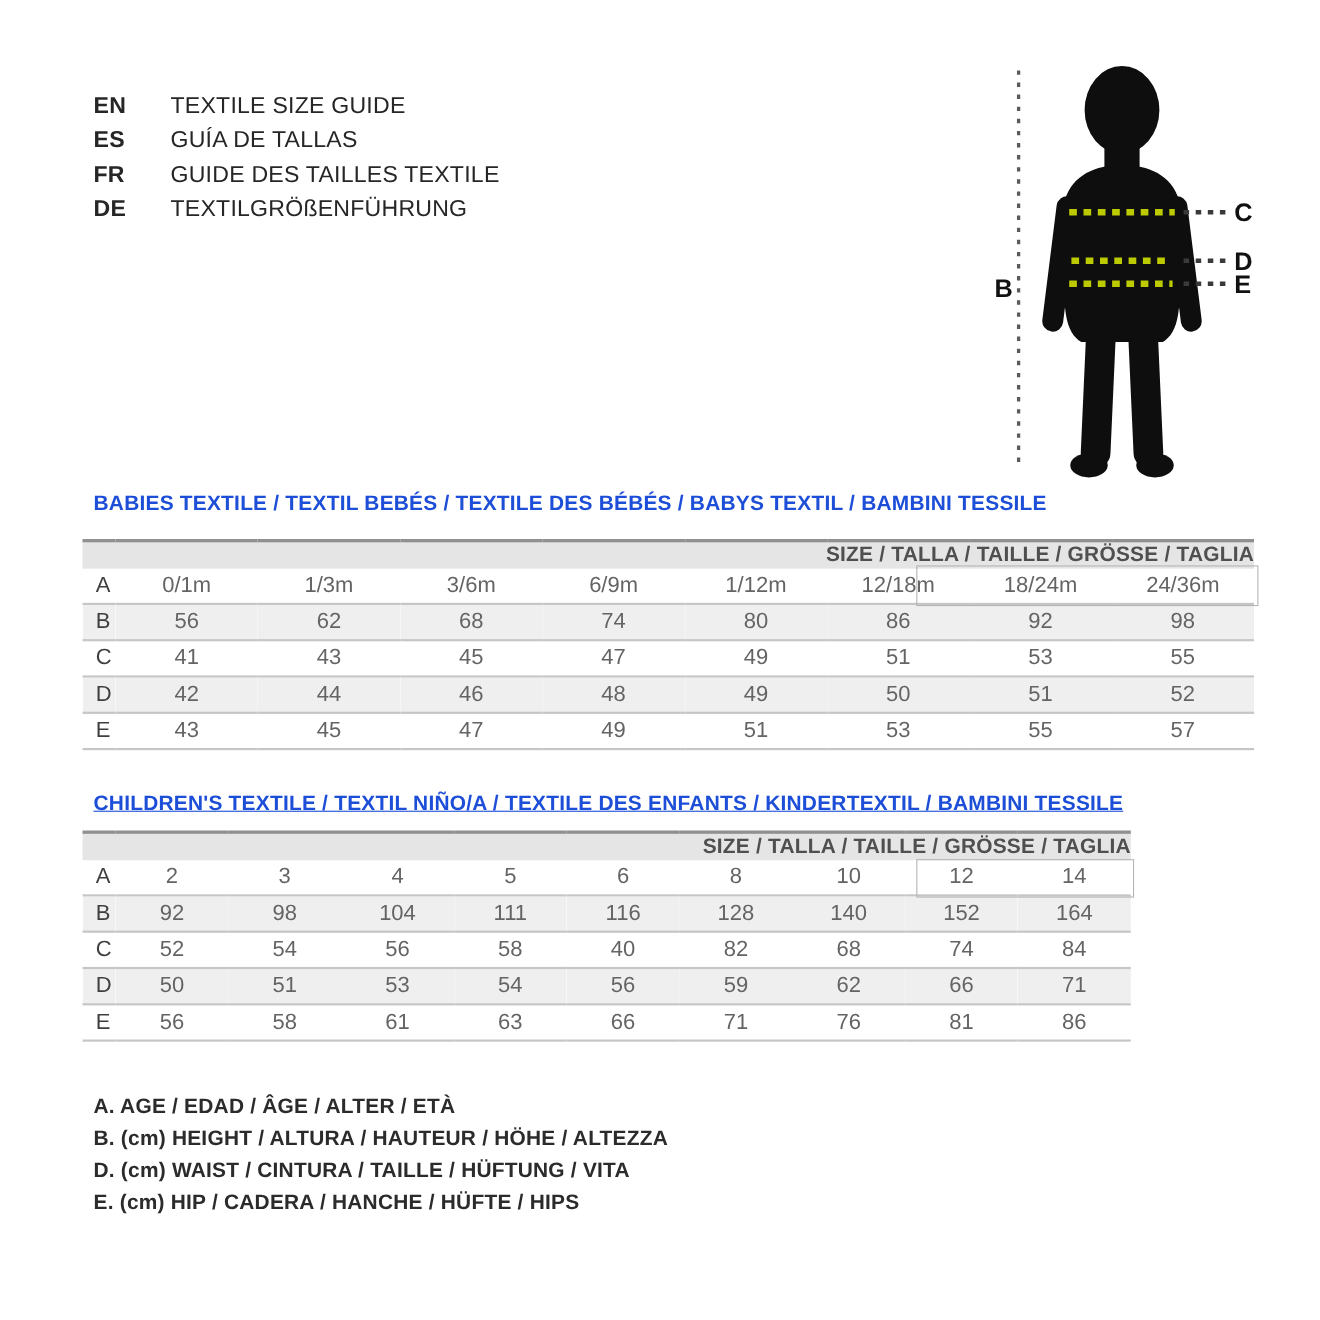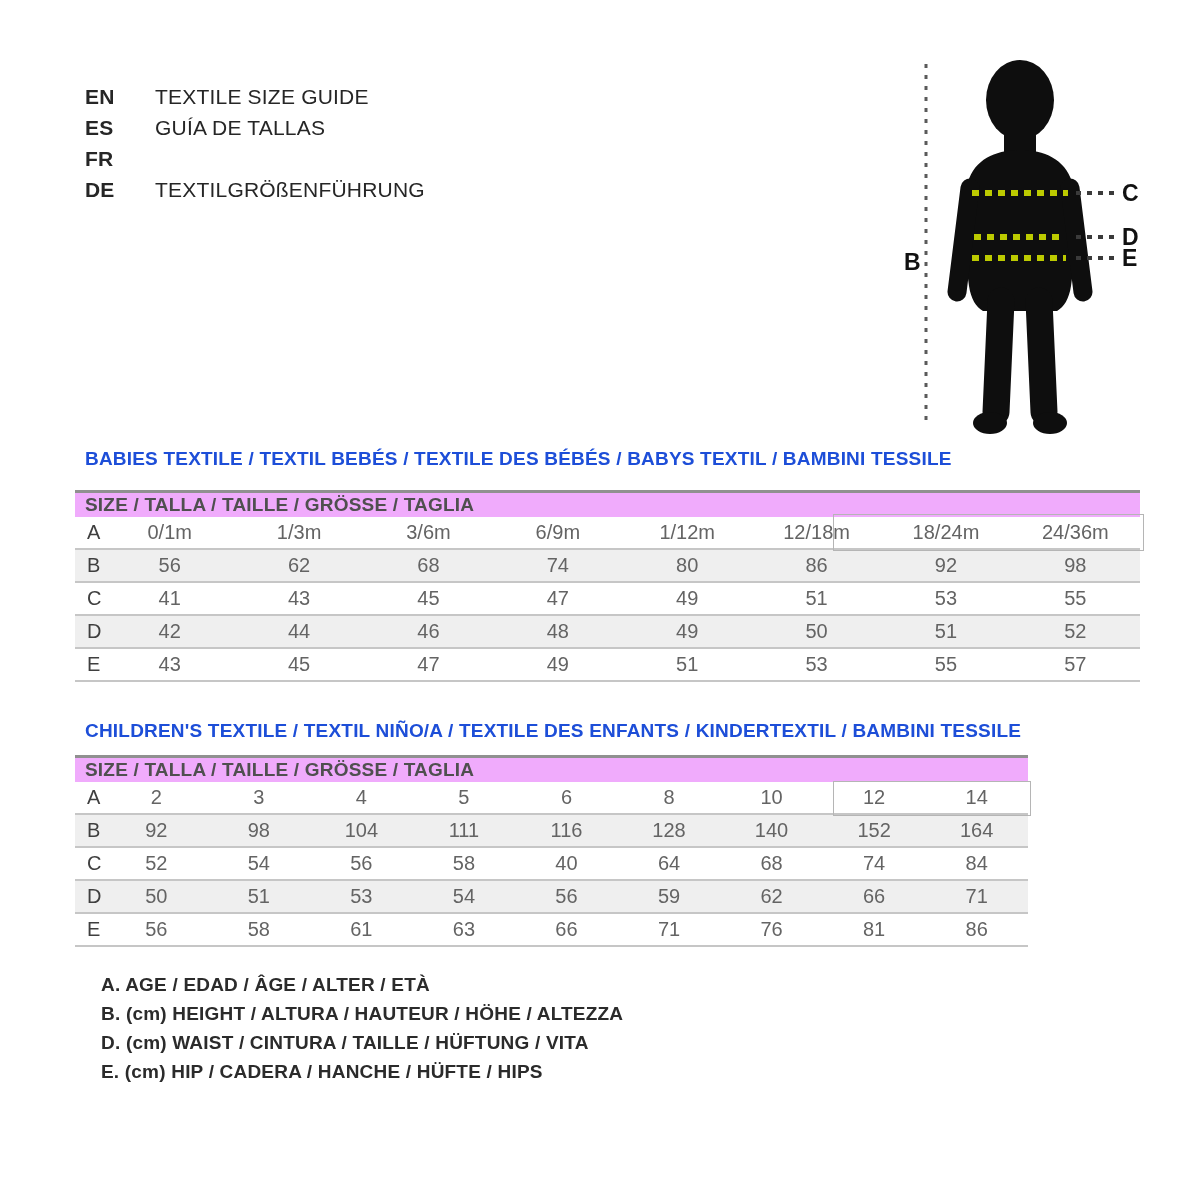--- a/index.html
+++ b/index.html
@@ -21,50 +21,50 @@
   
   .figure-svg { position:absolute; left:900px; top:46px; width:260px; height:400px; }
   .figure-svg text { font-family:"Liberation Sans", sans-serif; font-weight:bold; font-size:23px; fill:#111; }
 
   
   .section-title {
     position:absolute; left:85px; font-size:19px; font-weight:bold;
     color:#1d4ed8; letter-spacing:0.2px; white-space:nowrap;
   }
   .title-babies { top:448px; }
-  .title-children { top:720px; }
+  .title-children { top:720px;text-decoration:underline; }
 
   
   .size-table {
     position:absolute; left:75px; border-collapse:collapse; table-layout:fixed;
     z-index:1;
   }
   .table-babies { top:490px; width:1065px; }
   .table-children { top:755px; width:953px; }
   .size-table thead th {
-    background:#f0abfc; border-top:3px solid #909090;
-    height:24px; text-align:left; padding:0 0 0 10px;
+    background:#e5e5e5; border-top:3px solid #909090;
+    height:24px; text-align:right; padding:0 0 0 10px;
     font-size:19px; font-weight:bold; color:#4f4f4f; letter-spacing:0.2px;
   }
   .size-table td {
     height:29px; text-align:center; font-size:20px; color:#646464;
     border-bottom:2px solid #c6c6c6; font-weight:normal;
     overflow:hidden; white-space:nowrap;
   }
   .size-table td.row-label { text-align:left; padding-left:12px; color:#3f3f3f; }
   .size-table col.label-col { width:30px; }
   .size-table tr.striped td { background:#efefef; }
 
   
   .highlight-box { position:absolute; border:1px solid #b5b5b5; background:transparent; z-index:2; }
   .box-babies   { left:833px; top:514px; width:309px; height:35px; }
   .box-children { left:833px; top:781px; width:196px; height:33px; }
 
   
-  .legend { position:absolute; left:85px; top:970px;margin-left:16px; }
+  .legend { position:absolute; left:85px; top:992px; }
   .legend-item {
     height:29px; display:flex; align-items:center;
     font-size:19px; font-weight:bold; color:#2b2b2b; letter-spacing:0.2px;
   }
 </style>
 </head>
 <body>
 
 <div class="page">
 
@@ -72,20 +72,21 @@
     <div class="lang-row">
       <span class="lang-code">EN</span>
       <span class="lang-label">TEXTILE SIZE GUIDE</span>
     </div>
     <div class="lang-row">
       <span class="lang-code">ES</span>
       <span class="lang-label">GUÍA DE TALLAS</span>
     </div>
     <div class="lang-row">
       <span class="lang-code">FR</span>
+      <span class="lang-label">GUIDE DES TAILLES TEXTILE</span>
     </div>
     <div class="lang-row">
       <span class="lang-code">DE</span>
       <span class="lang-label">TEXTILGRÖßENFÜHRUNG</span>
     </div>
   </div>
 
   <svg class="figure-svg" viewBox="0 0 260 400">
 
     <line x1="26" y1="18" x2="26" y2="374" stroke="#5a5a5a" stroke-width="3" stroke-dasharray="4 7"></line>
@@ -240,21 +241,21 @@
         <td>152</td>
         <td>164</td>
       </tr>
       <tr>
         <td class="row-label">C</td>
         <td>52</td>
         <td>54</td>
         <td>56</td>
         <td>58</td>
         <td>40</td>
-        <td>64</td>
+        <td>82</td>
         <td>68</td>
         <td>74</td>
         <td>84</td>
       </tr>
       <tr class="striped">
         <td class="row-label">D</td>
         <td>50</td>
         <td>51</td>
         <td>53</td>
         <td>54</td>

